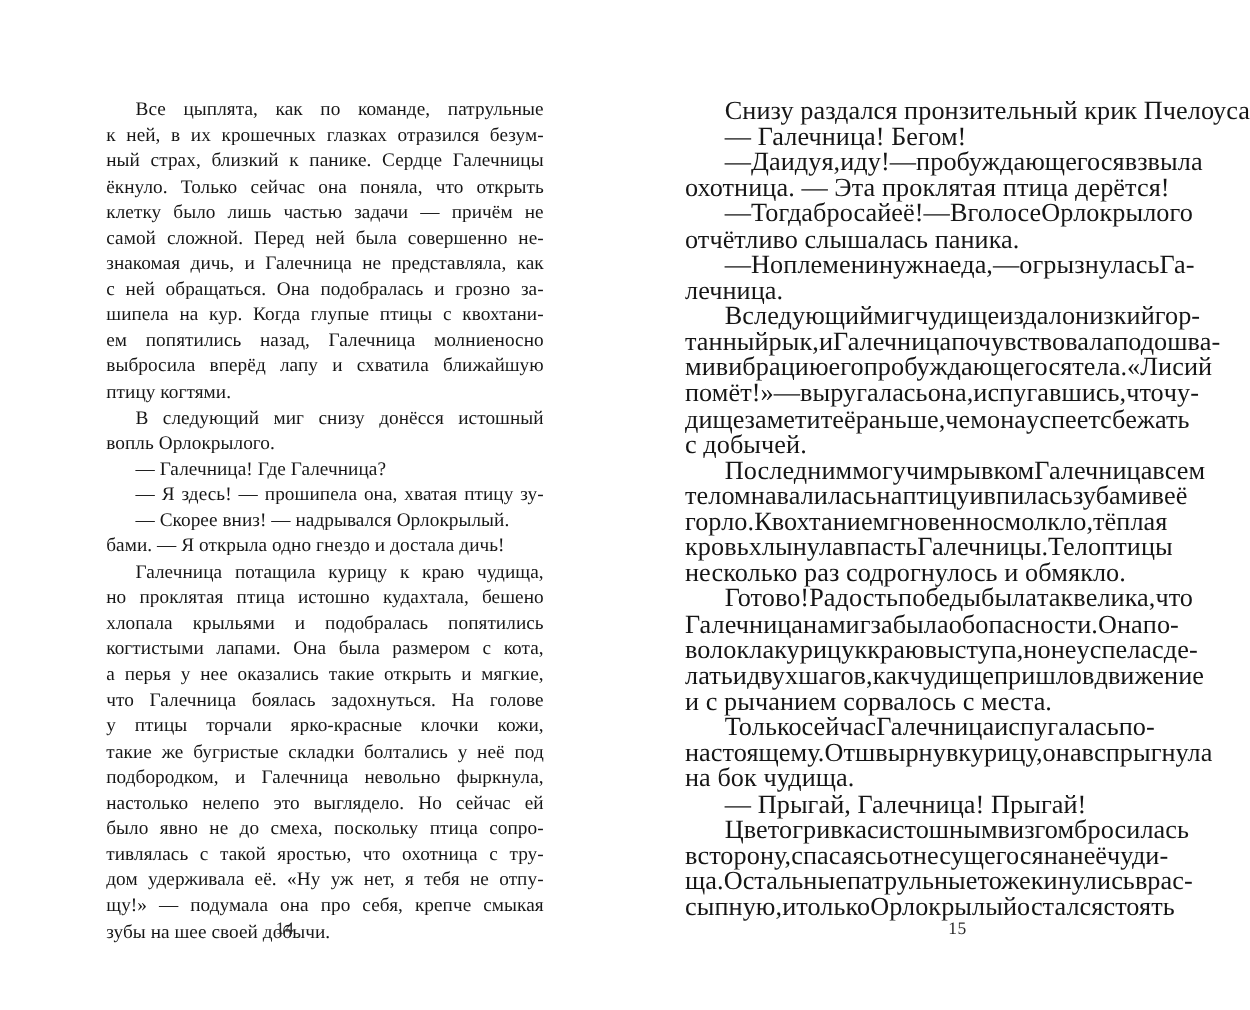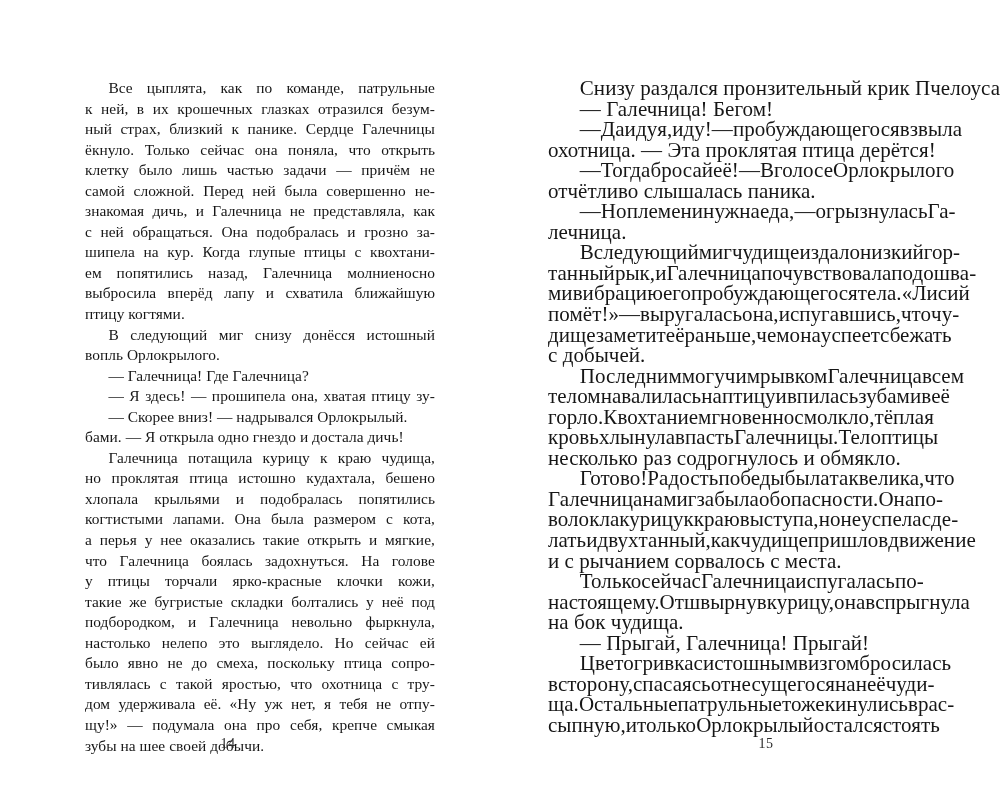--- a/index.html
+++ b/index.html
@@ -491,21 +491,21 @@
           <span>выступа,</span>
           <span>но</span>
           <span>не</span>
           <span>успела</span>
           <span>сде-</span>
         </div>
         <div class="ln j">
           <span>лать</span>
           <span>и</span>
           <span>двух</span>
-          <span>танный,</span>
+          <span>шагов,</span>
           <span>как</span>
           <span>чудище</span>
           <span>пришло</span>
           <span>в</span>
           <span>движение</span>
         </div>
         <div class="ln last">и с рычанием сорвалось с места.</div>
         <div class="ln j">
           <span>&nbsp;&nbsp;&nbsp;&nbsp;&nbsp;&nbsp;Только</span>
           <span>сейчас</span>

